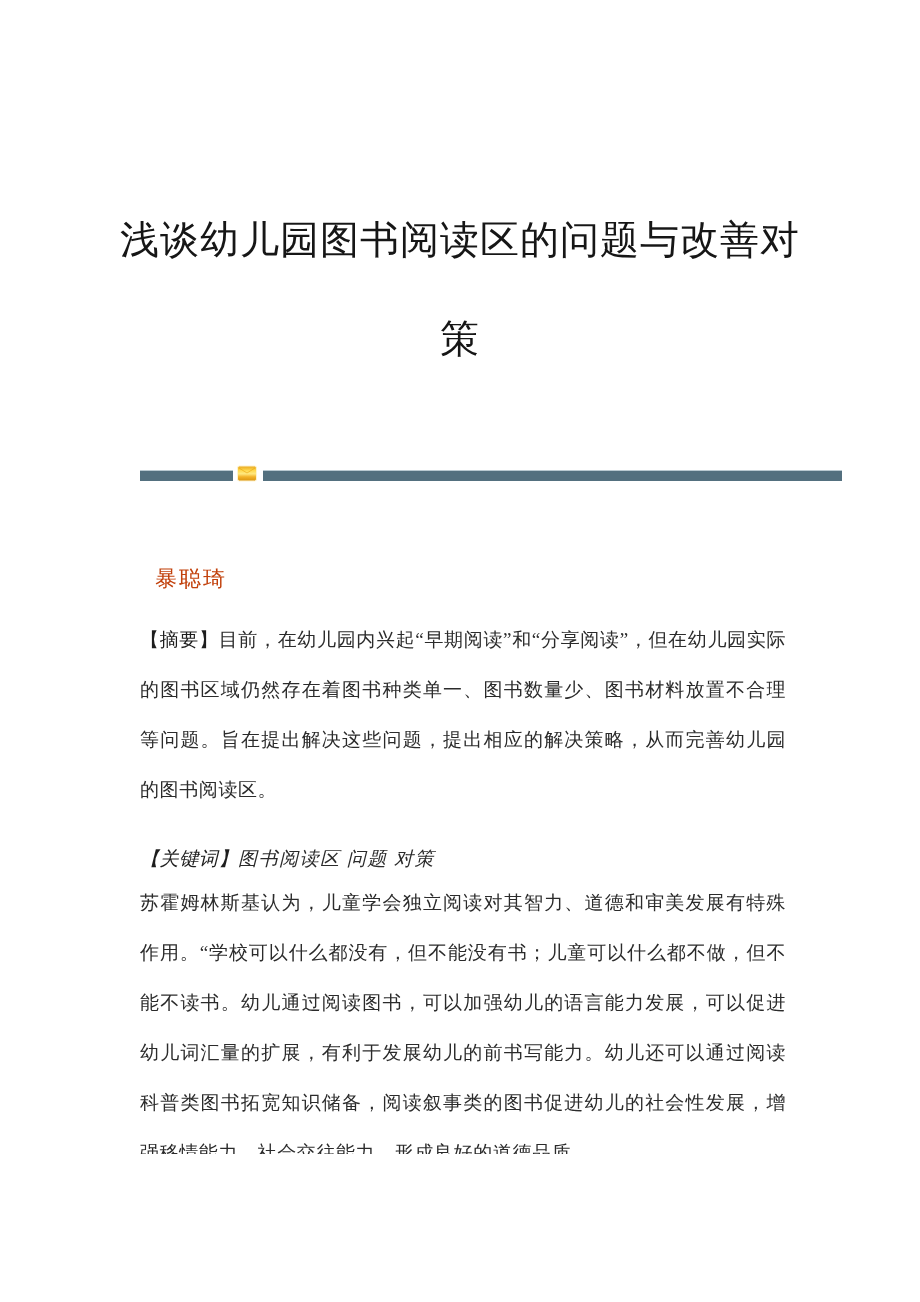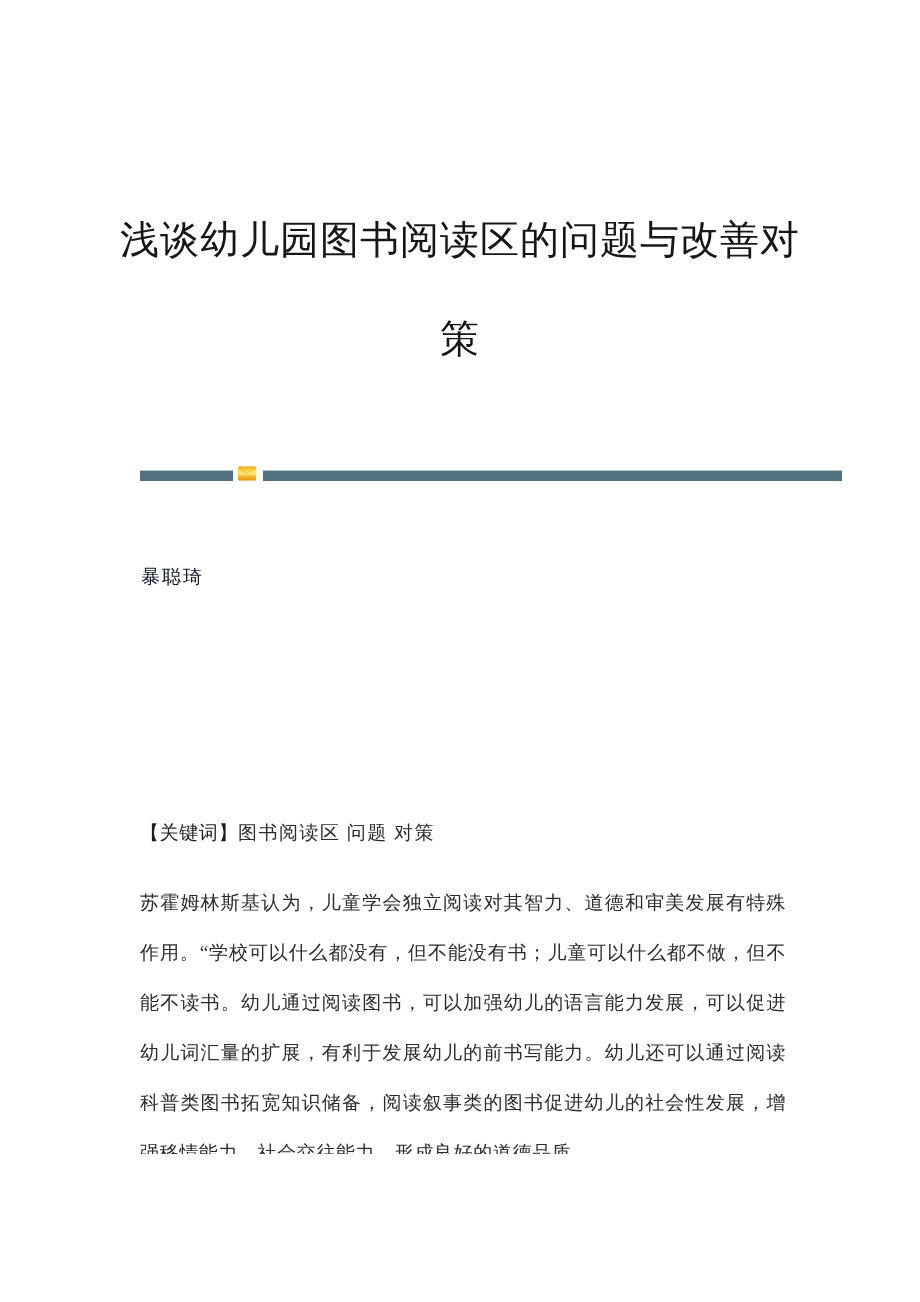--- a/index.html
+++ b/index.html
@@ -47,40 +47,40 @@
   .divider .bar-right { left: 123px; width: 579px; }
   .divider .seal {
     position: absolute;
     left: 97px;
     top: -4px;
   }
 
   .author {
     position: absolute;
     top: 564px;
-    left: 141px;
-    font-size: 19px;
+    left: 155px;
+    font-size: 22px;
     letter-spacing: 2px;
-    color: #0f172a;
+    color: #c2410c;
   }
 
   .para {
     position: absolute;
     left: 140px;
     width: 646px;
     font-size: 19px;
     line-height: 50px;
     letter-spacing: 0.6px;
     text-align: justify;
     color: #2b2b2b;
     margin: 0;
   }
   .para .label { color: #1d1d1d; }
   .abstract { top: 615px; }
-  .keywords { top: 808px; text-align: left; white-space: nowrap; }
+  .keywords { top: 834px; text-align: left; white-space: nowrap; font-style: italic; }
   .keywords .kw-text { letter-spacing: 1.5px; }
   .body-para { top: 878px; }
 </style>
 </head>
 <body>
 
 <div class="page">
 
   <div class="title-line l1">浅谈幼儿园图书阅读区的问题与改善对</div>
   <div class="title-line l2">策</div>
@@ -100,18 +100,19 @@
         </defs>
         <rect x="0.5" y="1" width="19" height="15" rx="2" fill="url(#goldGrad)" stroke="#fdf3cf" stroke-width="1"></rect>
         <path d="M2 3 L10 8 L18 3" fill="none" stroke="#e8a008" stroke-width="1" opacity="0.55"></path>
       </svg>
     </span>
     <div class="bar bar-right"></div>
   </div>
 
   <div class="author">暴聪琦</div>
 
+  <p class="para abstract"><span class="label">【摘要】</span><span>目前，在幼儿园内兴起“早期阅读”和“分享阅读”，但在幼儿园实际的图书区域仍然存在着图书种类单一、图书数量少、图书材料放置不合理等问题。旨在提出解决这些问题，提出相应的解决策略，从而完善幼儿园的图书阅读区。</span></p>
 
   <p class="para keywords"><span class="label">【关键词】</span><span class="kw-text">图书阅读区 问题 对策</span></p>
 
   <p class="para body-para">苏霍姆林斯基认为，儿童学会独立阅读对其智力、道德和审美发展有特殊作用。“学校可以什么都没有，但不能没有书；儿童可以什么都不做，但不能不读书。幼儿通过阅读图书，可以加强幼儿的语言能力发展，可以促进幼儿词汇量的扩展，有利于发展幼儿的前书写能力。幼儿还可以通过阅读科普类图书拓宽知识储备，阅读叙事类的图书促进幼儿的社会性发展，增强移情能力、社会交往能力，形成良好的道德品质。</p>
 
 </div>
 
 </body></html>

